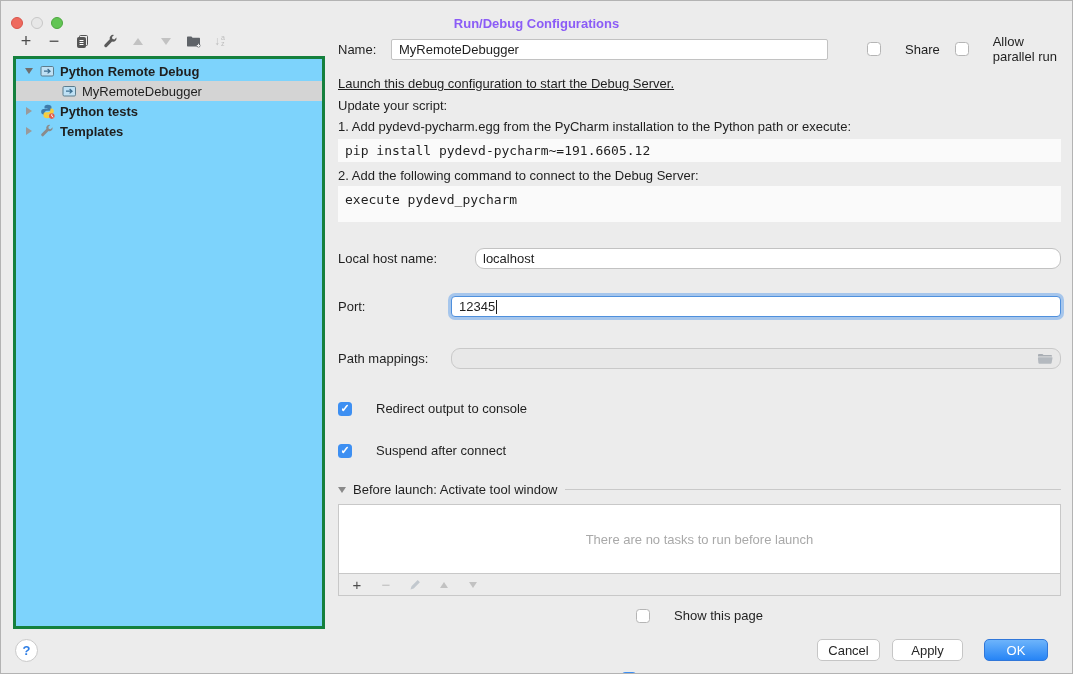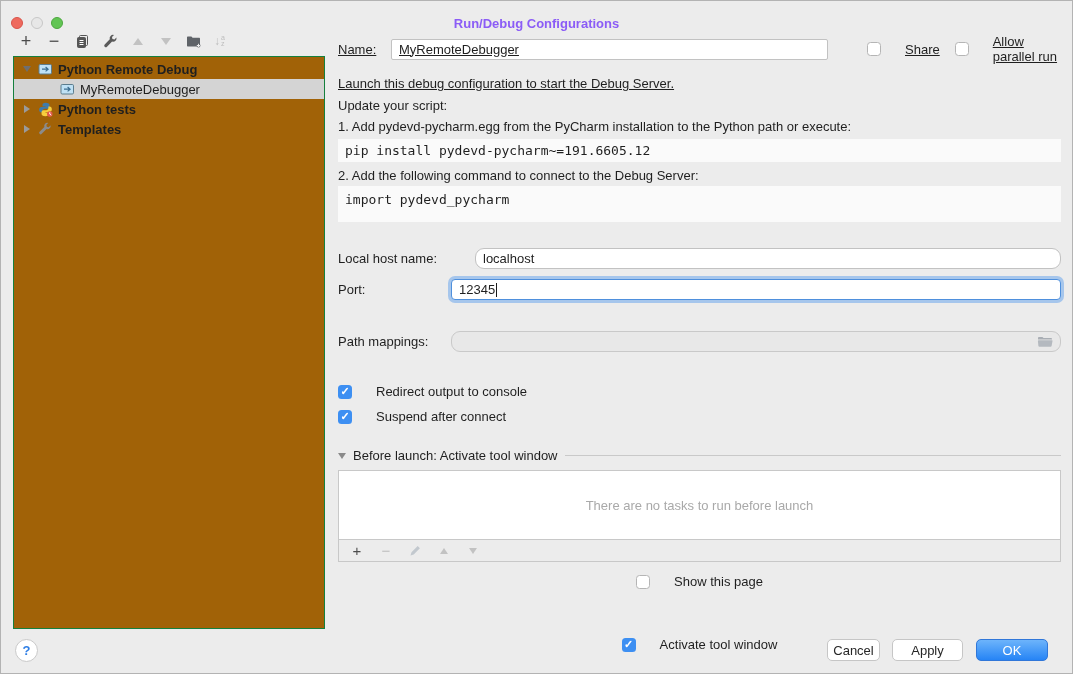--- a/index.html
+++ b/index.html
@@ -16,77 +16,77 @@
   .light.green{background:#62c554;border:1px solid #4da83f;}
   
   .toolbar{position:absolute;left:17px;top:31px;display:flex;align-items:center;gap:12px;height:18px;}
   .tbi{display:inline-flex;align-items:center;justify-content:center;width:16px;height:16px;
     font-size:18px;color:#4c4c4c;line-height:16px;}
   .tbi.dis{color:#bdbdbd;}
   .tri-up{width:0;height:0;border-left:5px solid transparent;border-right:5px solid transparent;border-bottom:7px solid #c2c2c2;}
   .tri-dn{width:0;height:0;border-left:5px solid transparent;border-right:5px solid transparent;border-top:7px solid #c2c2c2;}
   .sorticon{display:flex;align-items:center;color:#bdbdbd;font-size:12px;}
   .sorticon .az{font-size:7px;line-height:6px;margin-left:1px;}
-  .tree-box{position:absolute;left:12px;top:55px;width:312px;height:573px;background:#a16207;
-    border:1px solid #15803d;box-sizing:border-box;padding-top:2px;}
+  .tree-box{position:absolute;left:12px;top:55px;width:312px;height:573px;background:#7dd3fc;
+    border:3px solid #15803d;box-sizing:border-box;padding-top:2px;}
   .trow{height:20px;display:flex;align-items:center;white-space:nowrap;}
   .trow.bold span.tl{font-weight:700;}
   .trow.sel{background:#d4d4d4;}
   .chev{width:10px;display:inline-flex;justify-content:center;margin-right:5px;flex:none;}
   .chev i{display:block;width:0;height:0;}
   .chev.exp i{border-left:4.5px solid transparent;border-right:4.5px solid transparent;border-top:6px solid #6f6f6f;}
   .chev.col i{border-top:4.5px solid transparent;border-bottom:4.5px solid transparent;border-left:6px solid #9a9a9a;}
   .ticon{display:inline-flex;width:16px;height:14px;margin-right:5px;flex:none;align-items:center;justify-content:center;}
   .pad1{padding-left:8px;}
   .pad2{padding-left:45px;}
   
   .main{position:absolute;left:337px;top:22px;width:723px;}
-  .row-name{display:flex;align-items:center;margin-top:11px;text-decoration:underline;}
+  .row-name{display:flex;align-items:center;margin-top:11px;}
   .lbl-name{width:53px;flex:none;}
   .input{background:#fff;border:1px solid #c2c2c2;border-radius:2px;height:21px;box-sizing:border-box;
     display:flex;align-items:center;padding:0 7px;overflow:hidden;white-space:nowrap;}
   .name-input{width:437px;flex:none;}
   .gap39{width:39px;flex:none;} .gap15{width:15px;flex:none;}
   .cbwrap{display:flex;align-items:center;gap:24px;}
   .checkbox{width:14px;height:14px;border-radius:3.5px;box-sizing:border-box;display:inline-flex;
     align-items:center;justify-content:center;flex:none;}
   .checkbox.off{background:#fff;border:1px solid #b5b5b5;}
   .checkbox.on{background:#3d8ff2;color:#fff;font-size:11px;font-weight:700;line-height:11px;}
   .para{margin-top:7px;line-height:15px;}
   .para.first{margin-top:12px;text-decoration:underline;} .para.step{margin-top:6px;}
   .codeblock{background:#fafafa;font-family:"DejaVu Sans Mono",monospace;font-size:13px;
     line-height:17px;padding:3px 7px;margin-top:5px;white-space:pre;}
   .codeblock.two{margin-top:3px;padding:5px 7px 14px 7px;}
   .frow{display:flex;align-items:center;}
   .flabel{width:113px;flex:none;}
   .finput{flex:1;border-radius:9px;}
-  .mt26{margin-top:26px;gap:24px;} .mt11{margin-top:10px;} .mt31{margin-top:31px;justify-content:space-between;}
+  .mt26{margin-top:26px;gap:24px;} .mt11{margin-top:27px;} .mt31{margin-top:31px;justify-content:space-between;}
   .mt32{margin-top:32px;} .mt12{margin-top:12px;flex-direction:column;}
   .focusring{border:1px solid #4f90dd;box-shadow:0 0 0 3px #a6c6ec;border-radius:4px;}
   .caret{width:1px;height:14px;background:#1a1a1a;margin-left:1px;flex:none;}
   .path-input{background:#e8e8e8;border:1px solid #c9c9c9;}
   .path-input .foldr{margin-left:auto;display:inline-flex;}
   .bl-header{display:flex;align-items:center;margin-top:24px;gap:7px;color:#1f1f1f;}
   .bl-tri{width:0;height:0;border-left:4.5px solid transparent;border-right:4.5px solid transparent;
     border-top:6px solid #8a8a8a;flex:none;}
   .bl-line{flex:1;border-top:1px solid #c9c9c9;height:0;}
   .bl-box{margin-top:7px;height:70px;background:#fff;border:1px solid #c8c8c8;display:flex;
     align-items:center;justify-content:center;color:#a9a9a9;box-sizing:border-box;}
   .bl-strip{height:22px;border:1px solid #c8c8c8;border-top:none;display:flex;align-items:center;
     gap:13px;padding-left:10px;box-sizing:border-box;background:#ececec;}
   .bl-strip .tbi{font-size:15px;}
   .tri-up.sm{border-left:4.5px solid transparent;border-right:4.5px solid transparent;border-bottom:6px solid #c2c2c2;}
   .tri-dn.sm{border-left:4.5px solid transparent;border-right:4.5px solid transparent;border-top:6px solid #c2c2c2;}
   
   .btn{position:absolute;bottom:12px;height:22px;border-radius:5px;background:#fff;
     border:1px solid #c6c6c6;display:flex;align-items:center;justify-content:center;
     font-size:13px;box-sizing:border-box;color:#262626;}
-  .btn.cancel{right:192px;width:53px;}
+  .btn.cancel{right:192px;width:63px;}
   .btn.apply{right:109px;width:71px;}
-  .btn.ok{right:24px;width:72px;background:linear-gradient(#6db4fb,#2684f5);border:1px solid #3077d9;color:#fff;}
+  .btn.ok{right:24px;width:64px;background:linear-gradient(#6db4fb,#2684f5);border:1px solid #3077d9;color:#fff;}
   .help{position:absolute;left:14px;bottom:11px;width:23px;height:23px;border-radius:50%;background:#fff;
     border:1px solid #c9c9c9;color:#2e7ee5;display:flex;align-items:center;justify-content:center;
     font-weight:700;font-size:13px;box-sizing:border-box;}
 </style>
 </head>
 <body>
 
 <div class="window">
 
   <div class="titlebar">
@@ -195,21 +195,21 @@
         <span class="checkbox off"></span>
         <span>Allow parallel run</span>
       </span>
     </div>
 
     <div class="para first">Launch this debug configuration to start the Debug Server.</div>
     <div class="para">Update your script:</div>
     <div class="para step">1. Add pydevd-pycharm.egg from the PyCharm installation to the Python path or execute:</div>
     <div class="codeblock">pip install pydevd-pycharm~=191.6605.12</div>
     <div class="para step">2. Add the following command to connect to the Debug Server:</div>
-    <div class="codeblock two"><span>import pydevd_pycharm</span><br></div>
+    <div class="codeblock two"><span>execute pydevd_pycharm</span><br></div>
 
     <div class="frow mt26">
       <span class="flabel">Local host name:</span>
       <div class="input finput">
         <span>localhost</span>
       </div>
     </div>
 
     <div class="frow mt11">
       <span class="flabel">Port:</span>

